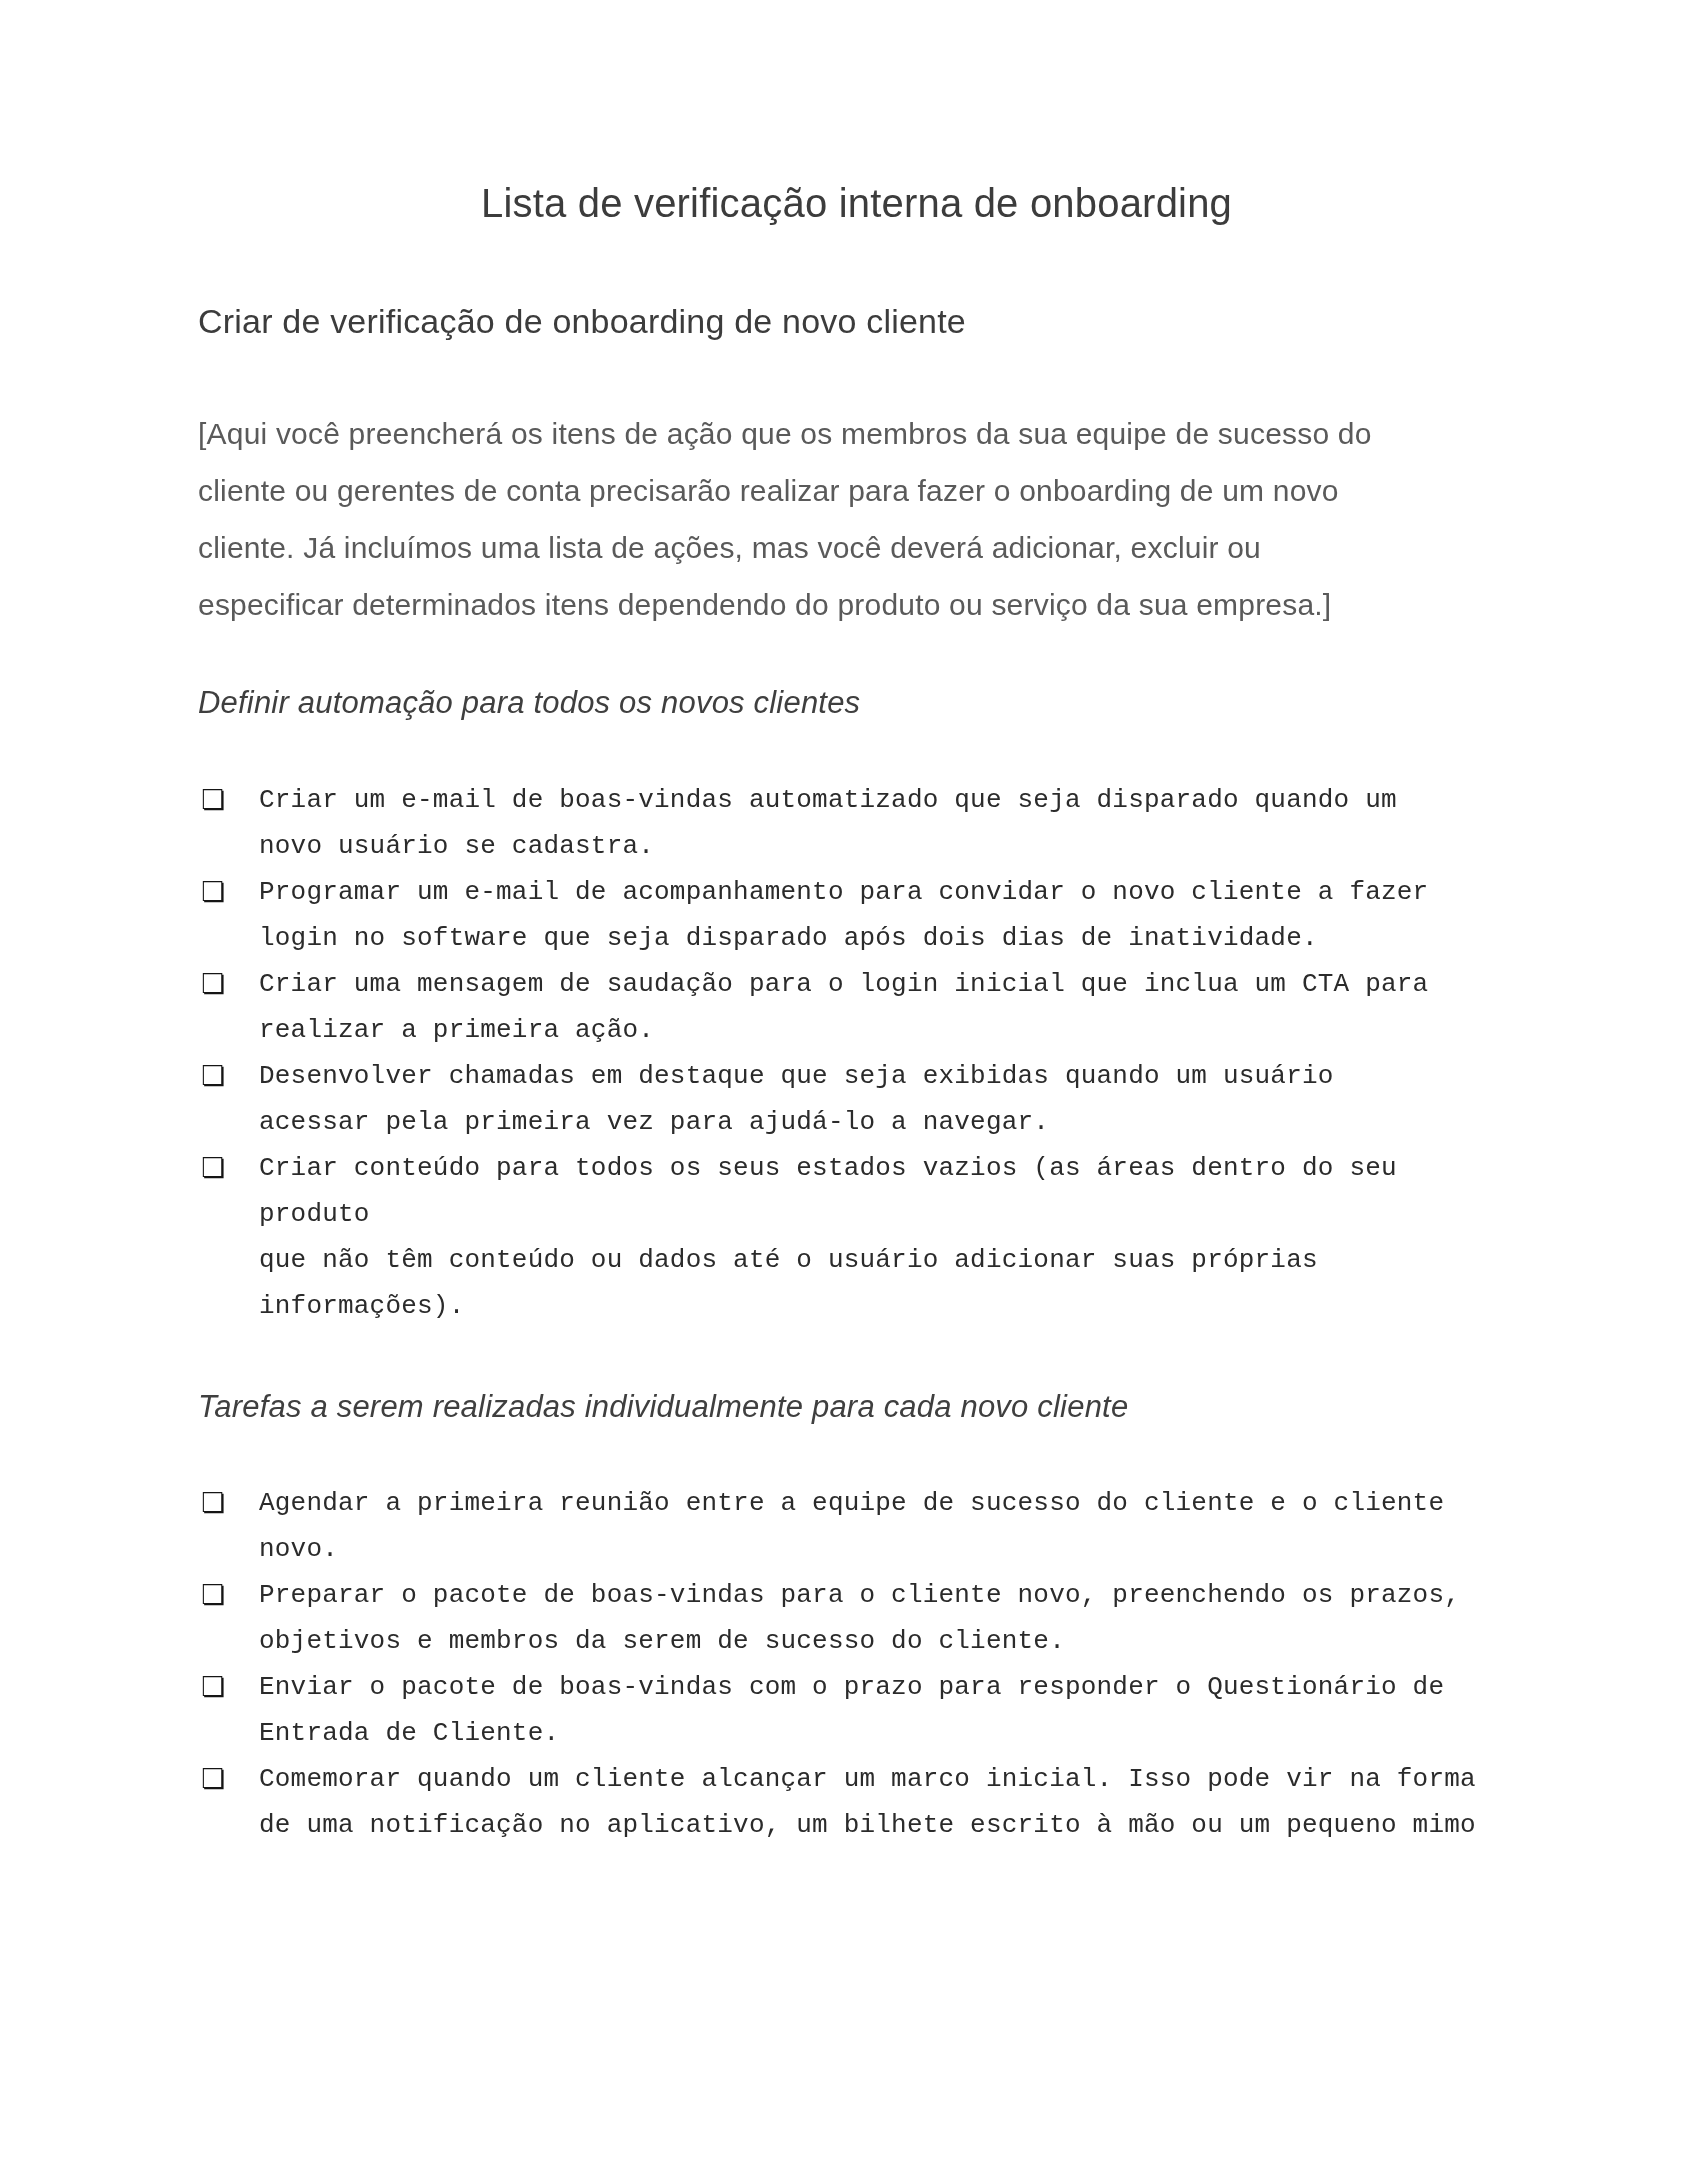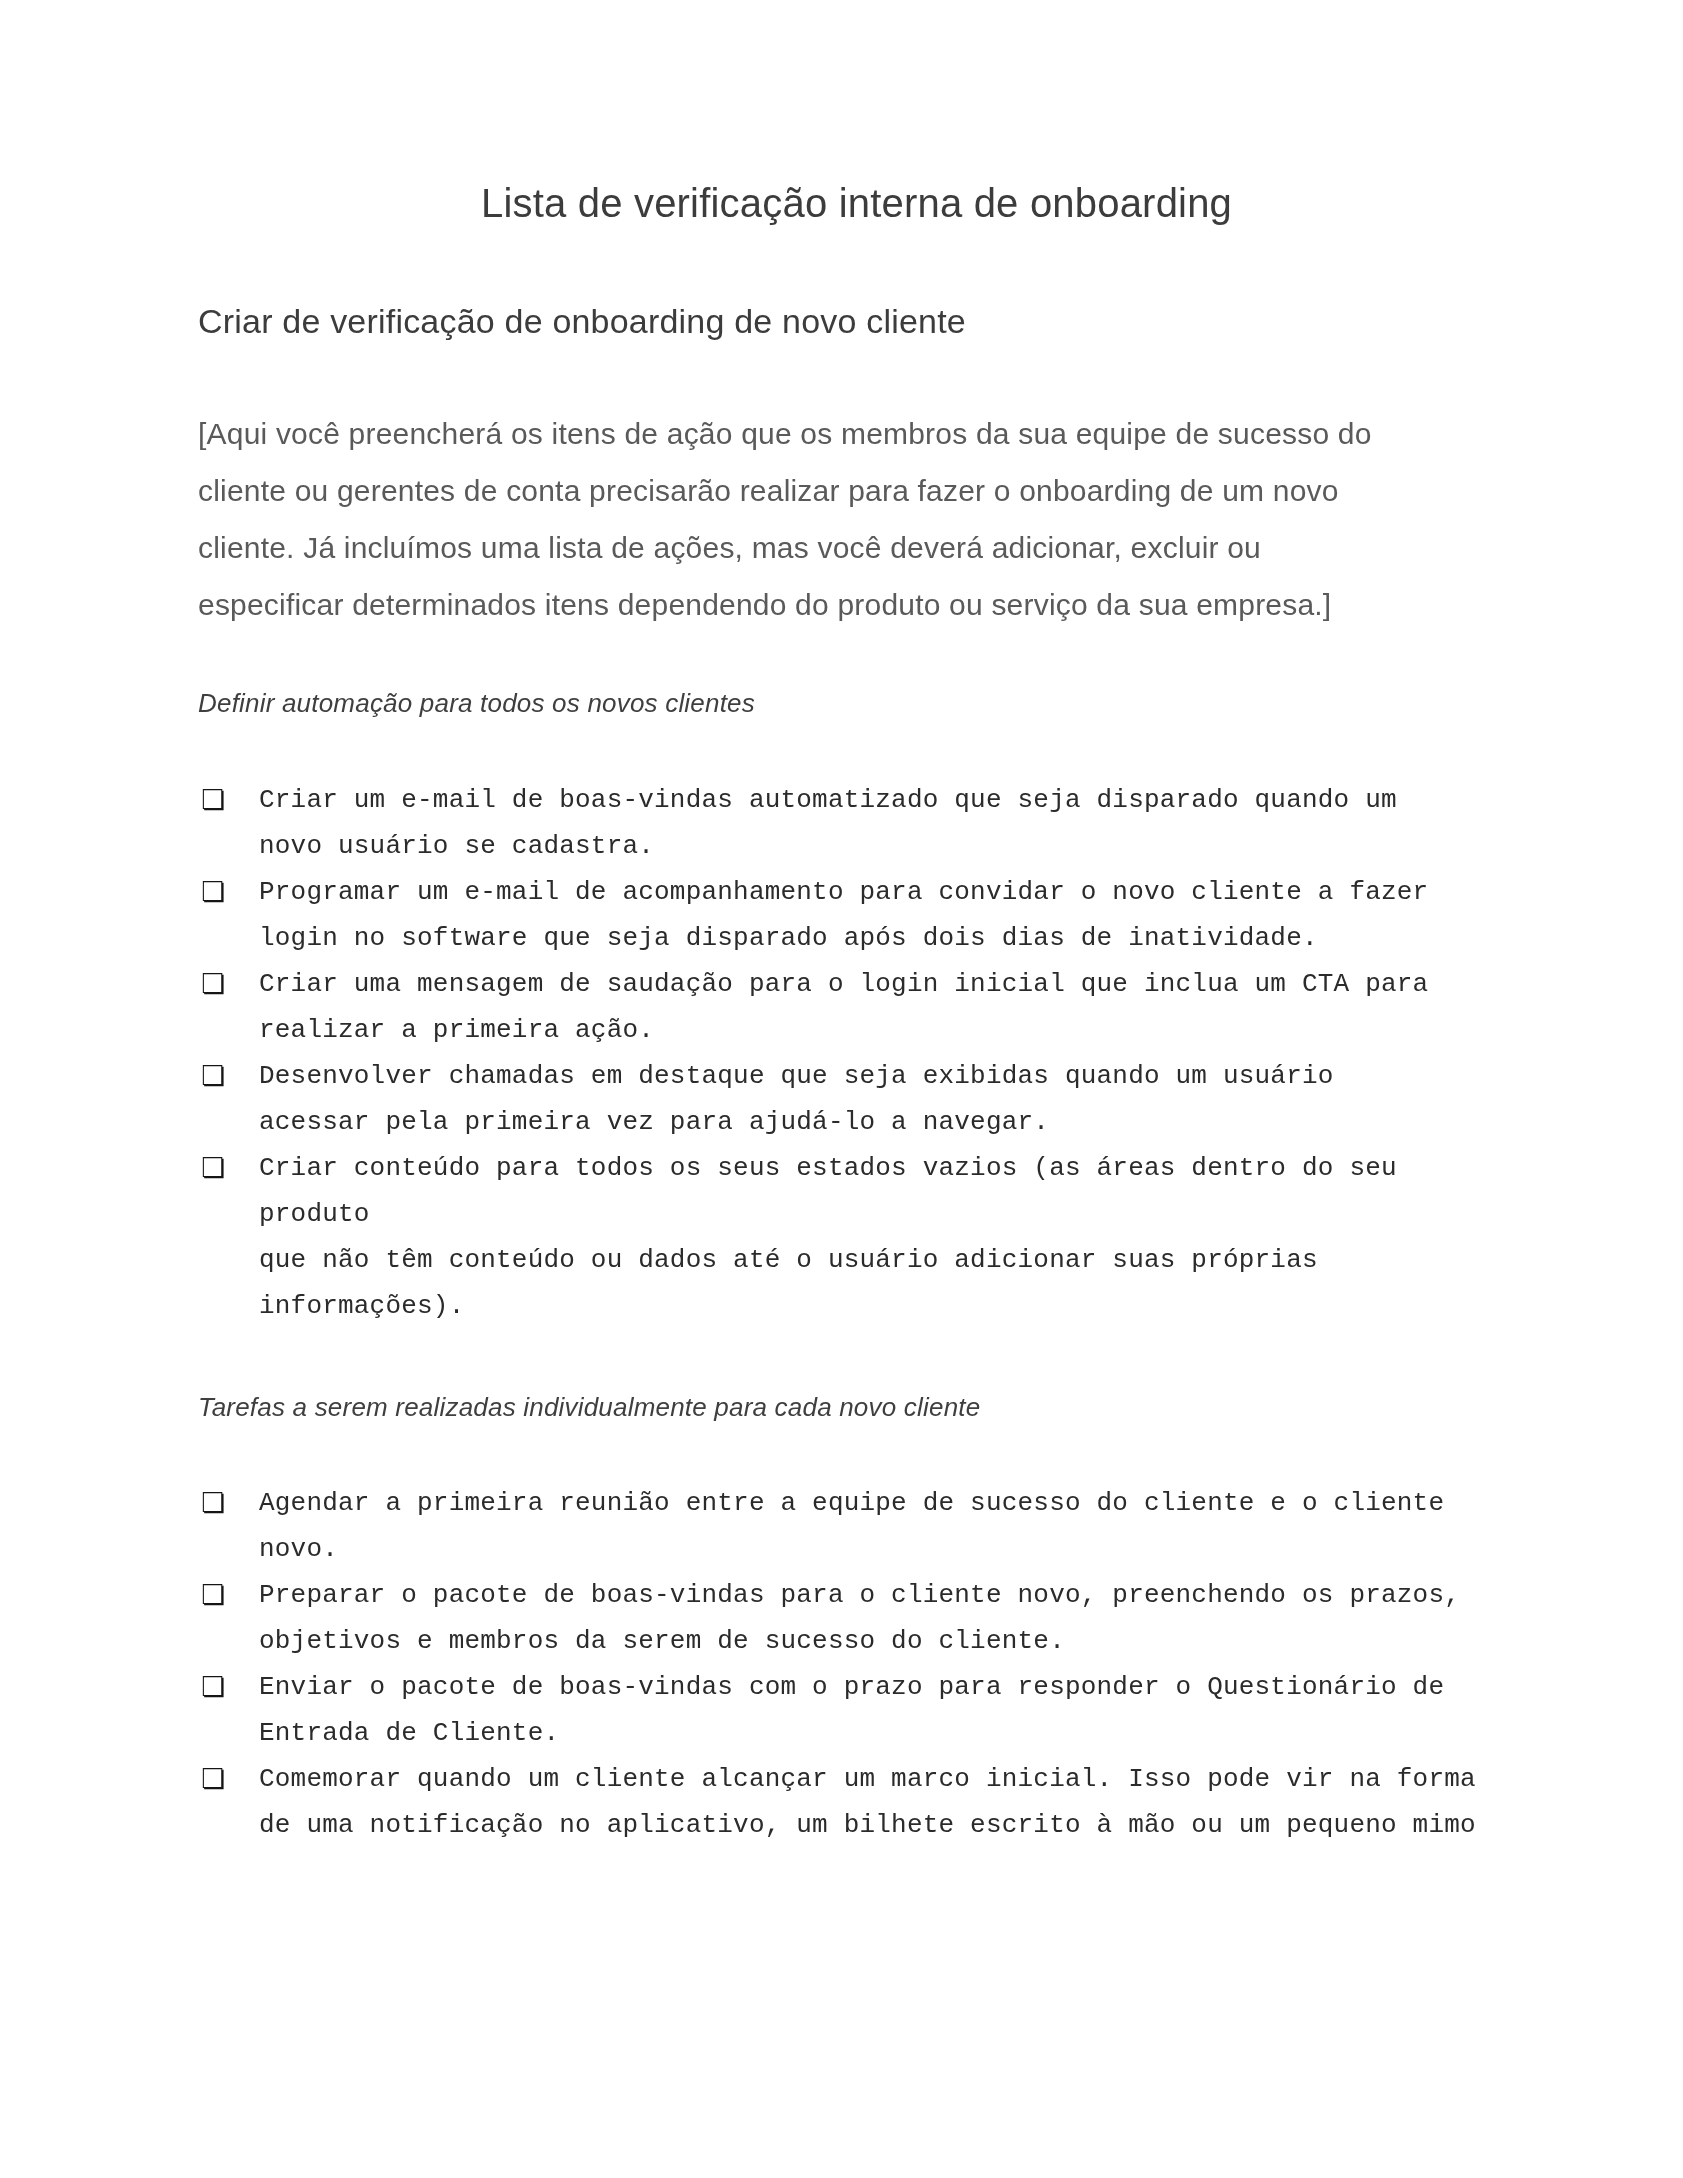--- a/index.html
+++ b/index.html
@@ -35,21 +35,21 @@
   }
   .intro {
     margin: 61px 0 0 0;
     font-size: 30px;
     line-height: 57px;
     color: var(--intro, #5a5a5a);
     white-space: pre-line;
   }
   .section-heading {
     margin: 0;
-    font-size: 26px;
+    font-size: 31px;
     font-weight: 400;
     font-style: italic;
     line-height: 44px;
     color: var(--heading, #3f3f3f);
   }
   .section-automation .section-heading { margin-top: 48px; }
   .section-individual  .section-heading { margin-top: 56px; }
   .checklist {
     margin-top: 52px;
   }

